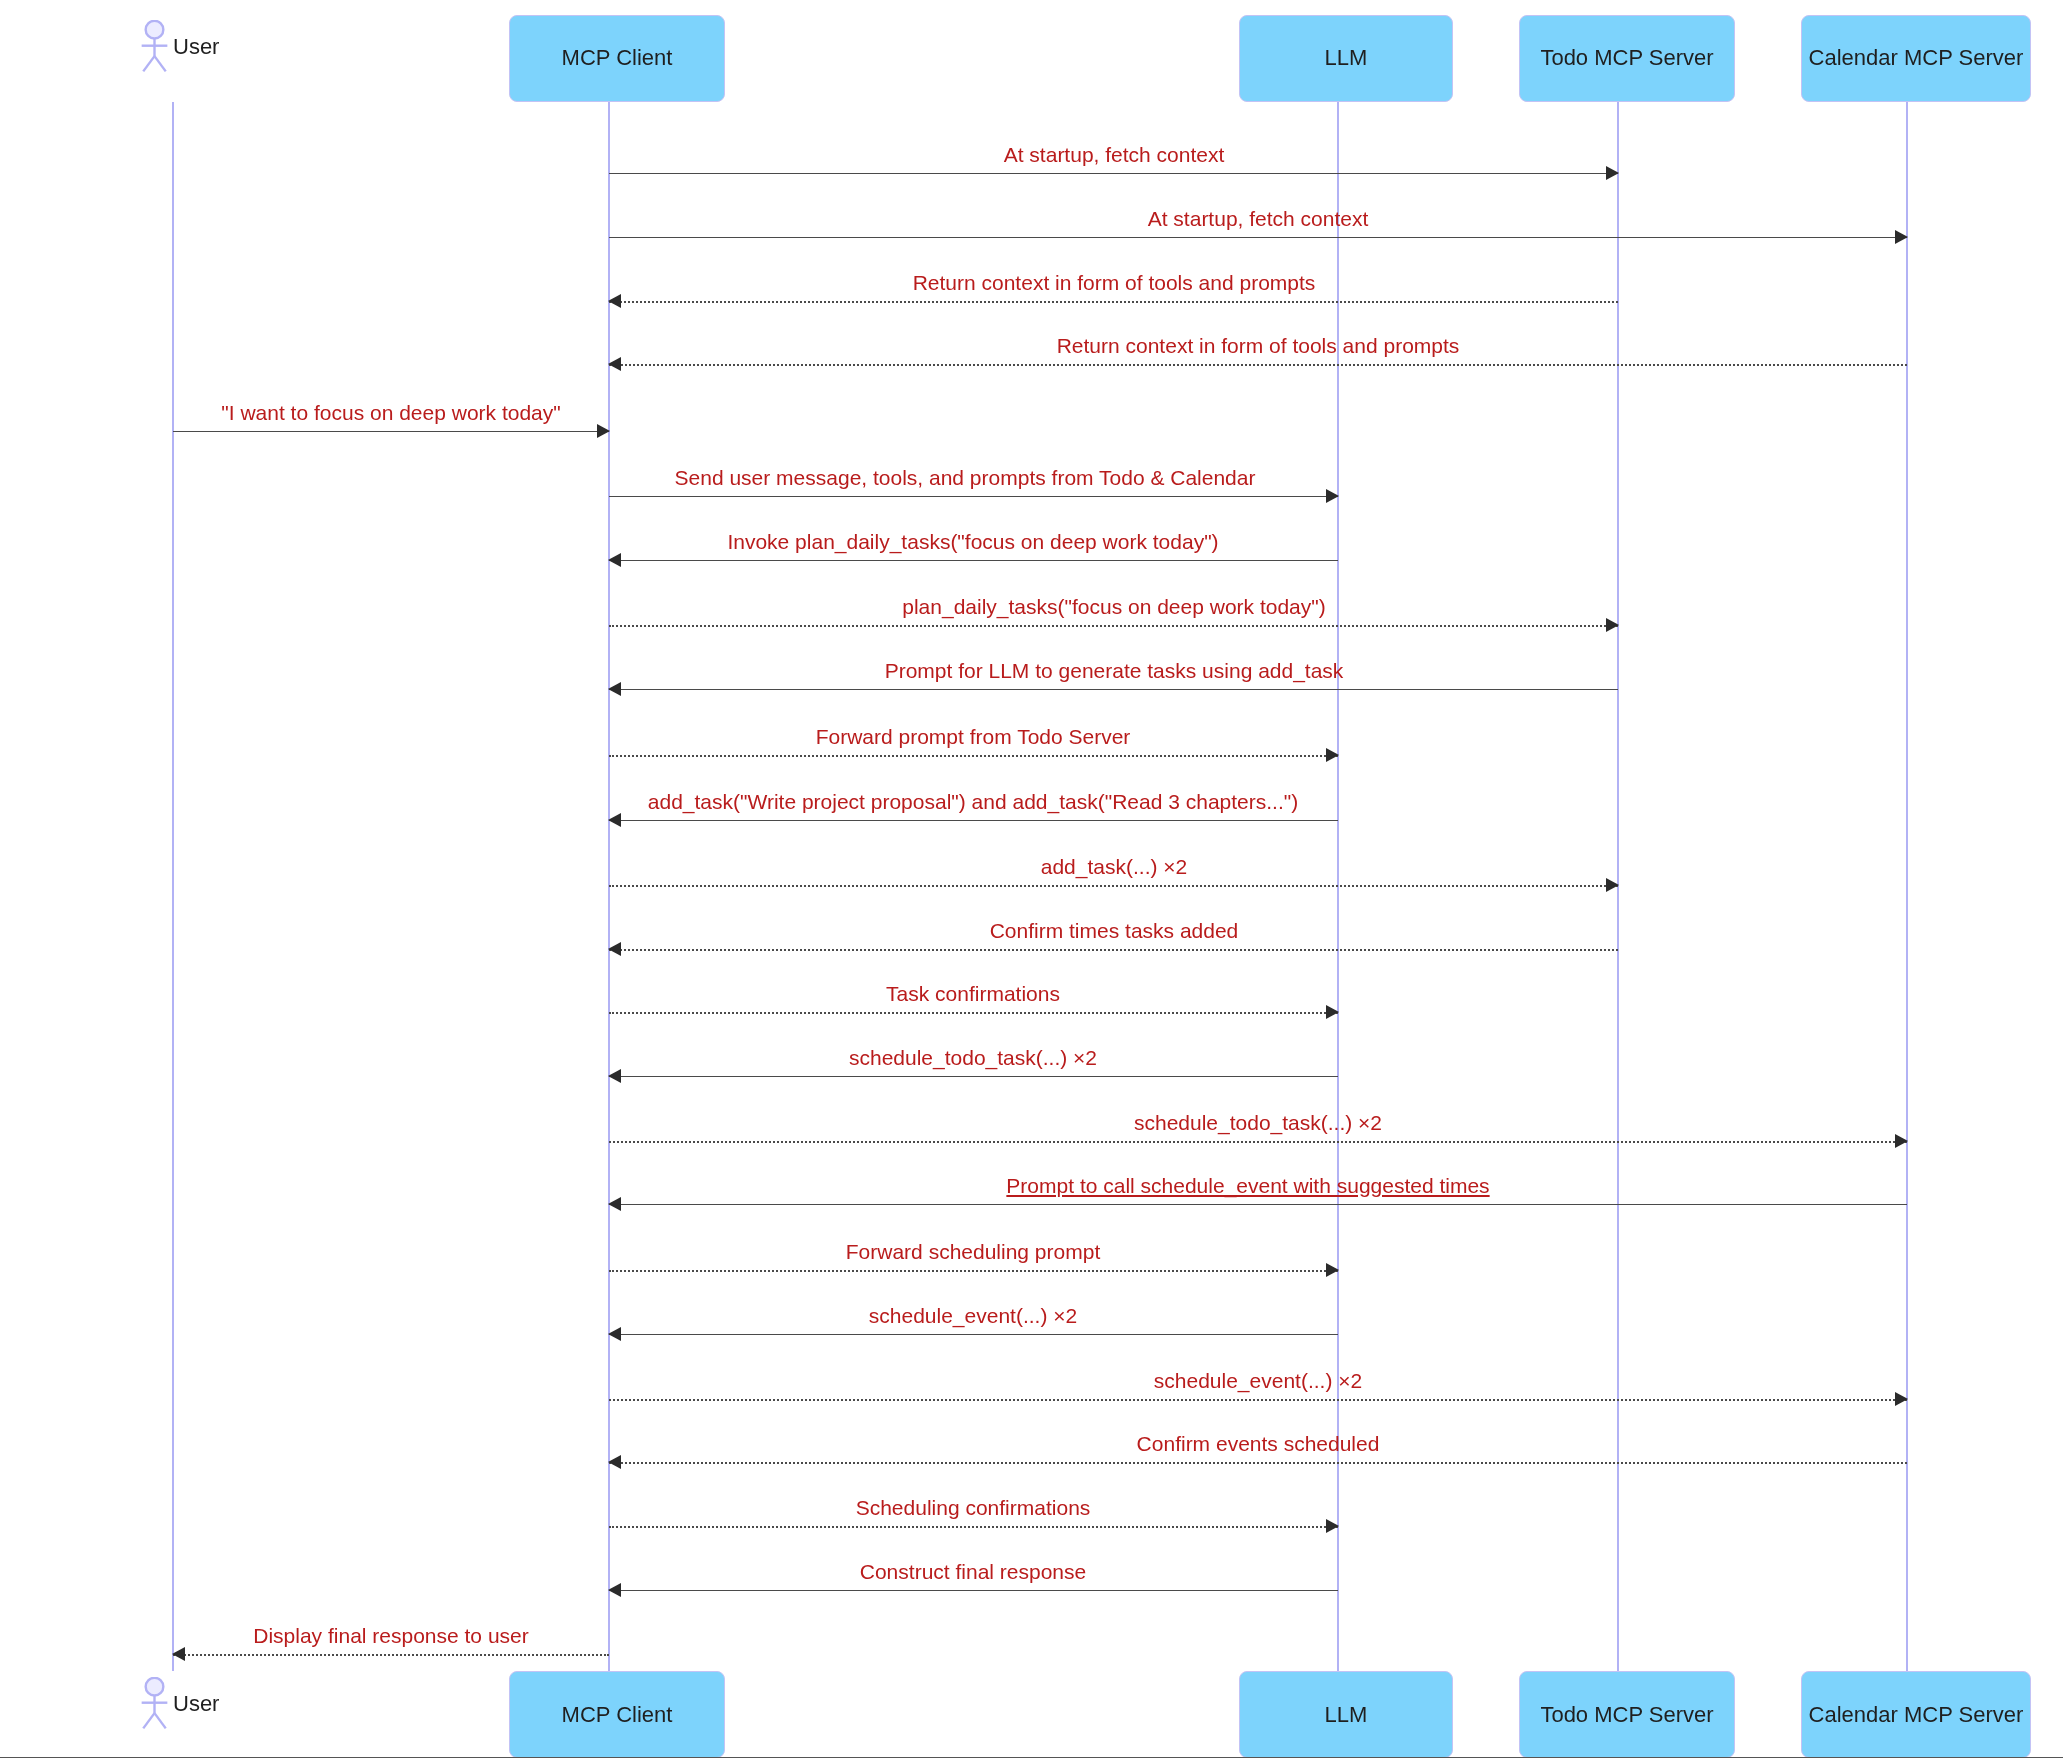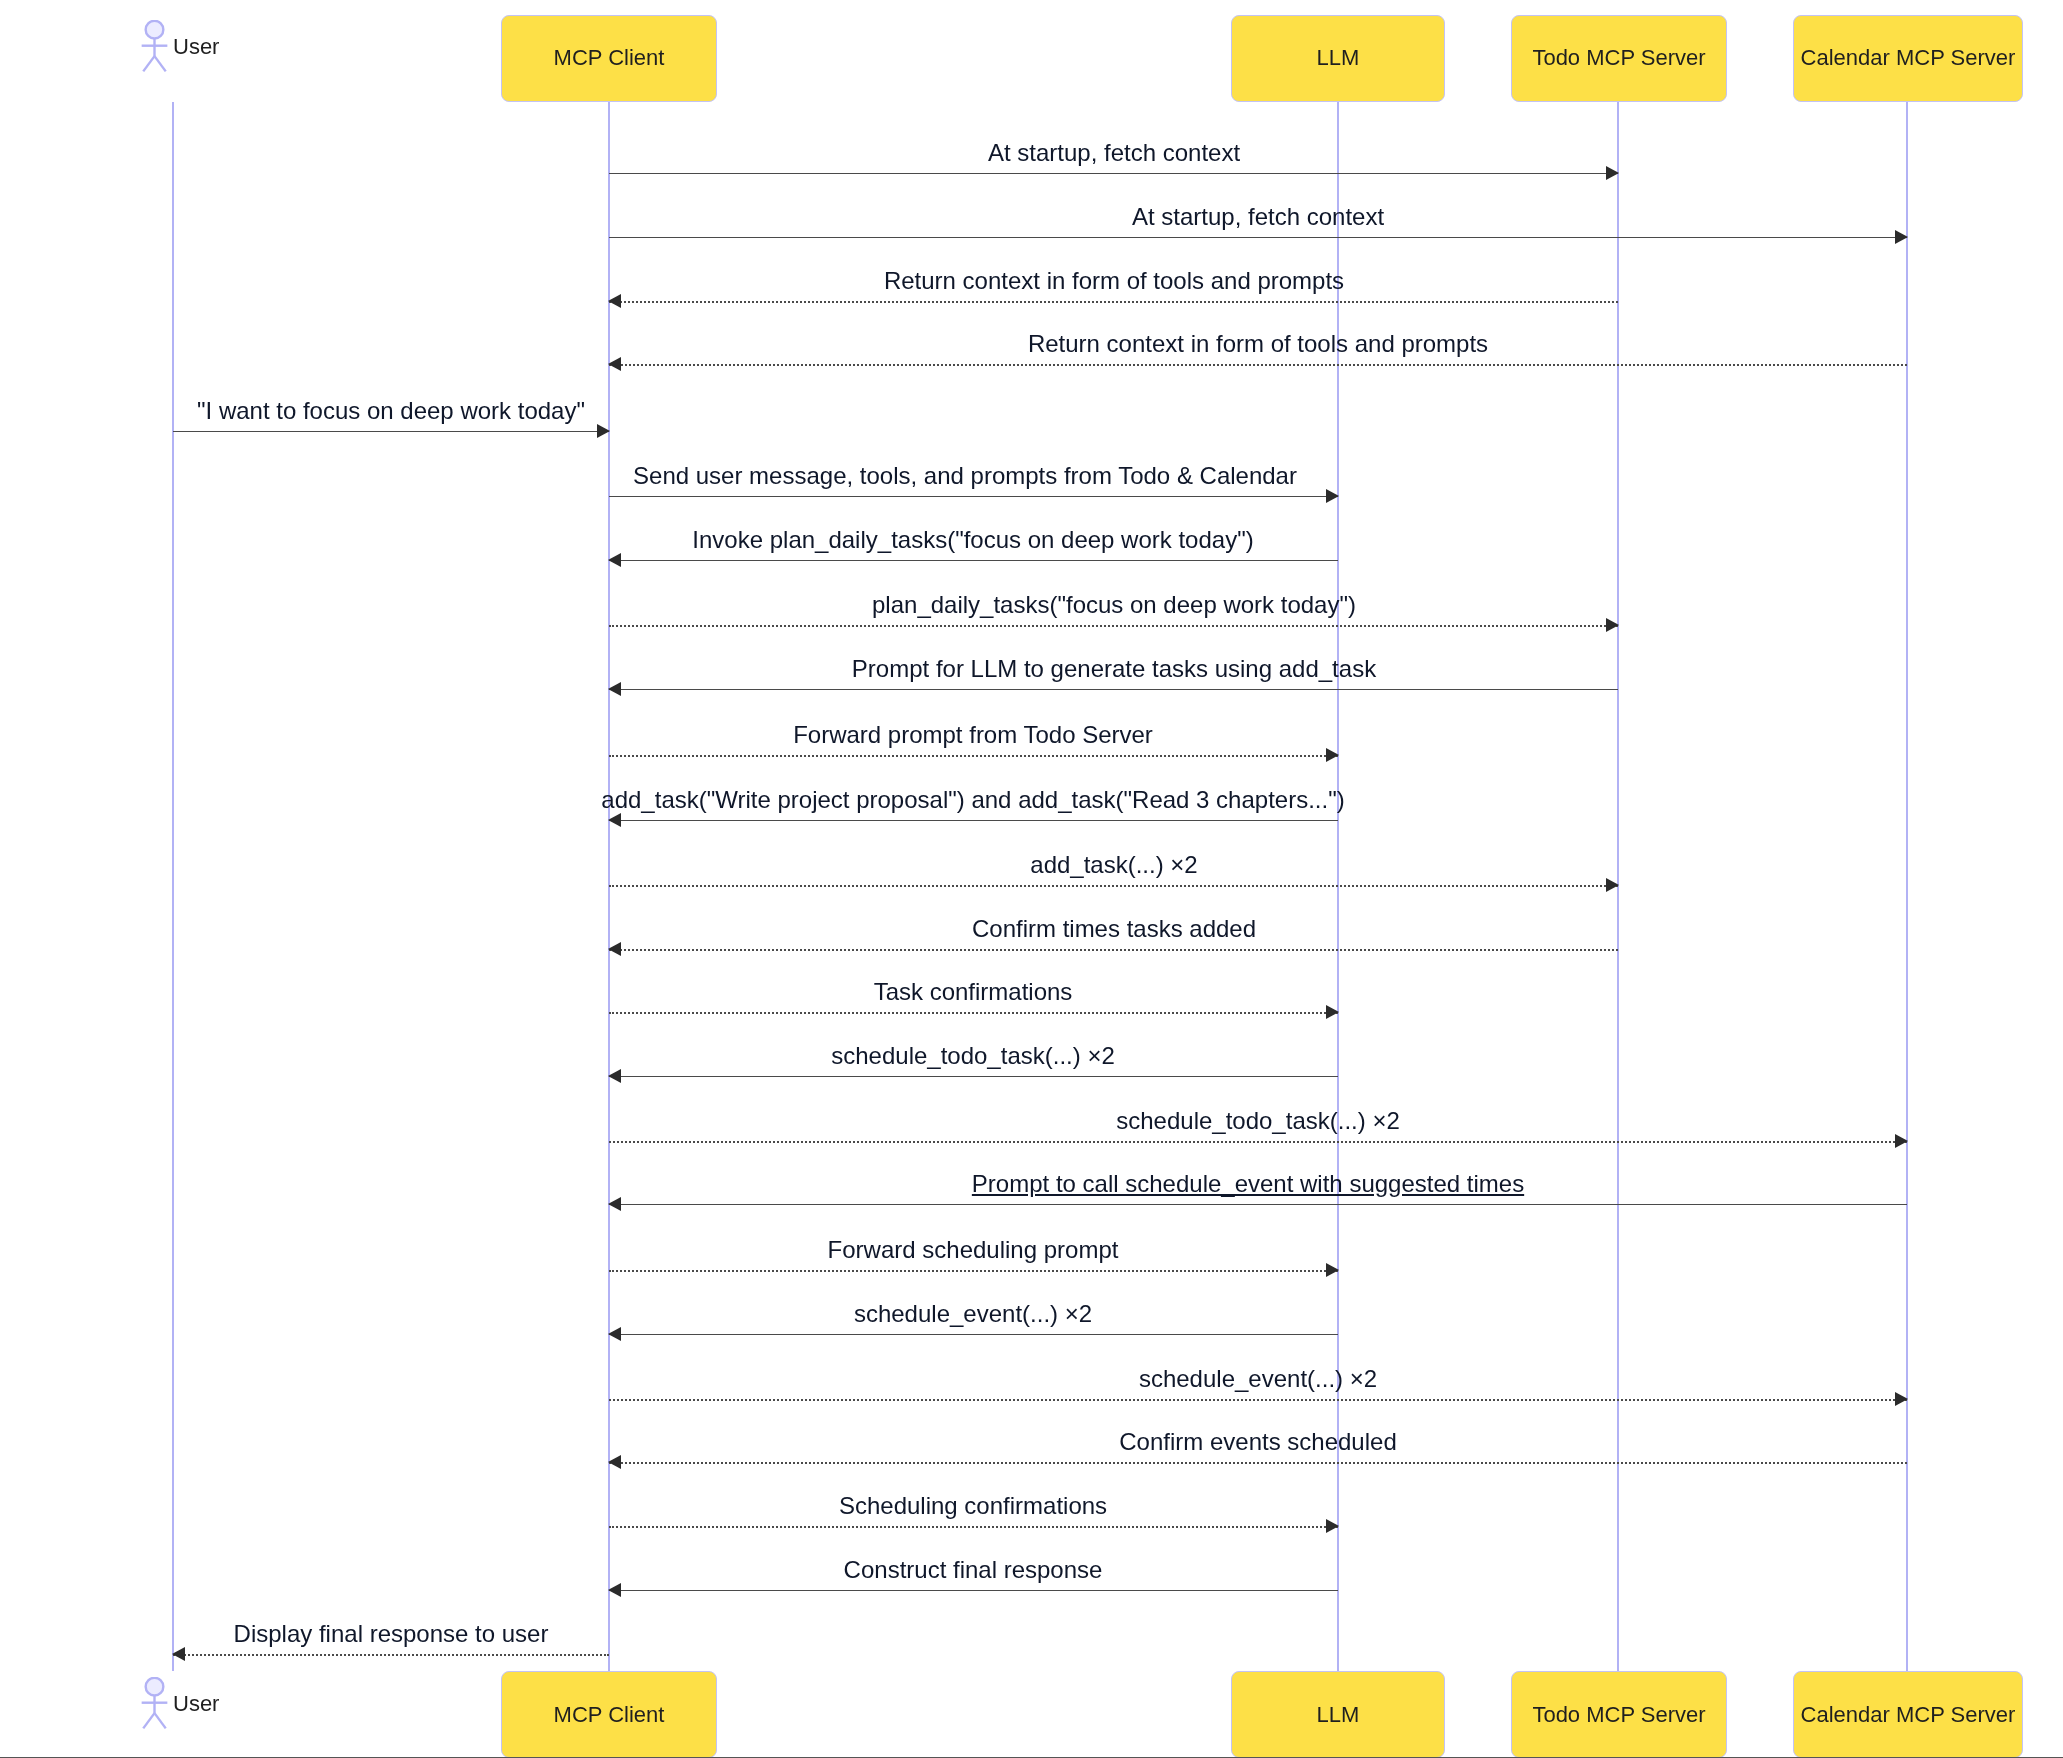--- a/index.html
+++ b/index.html
@@ -3,29 +3,30 @@
 <meta charset="utf-8">
 <title>MCP Sequence Diagram</title>
 <style>
   html,body{margin:0;padding:0;background:#ffffff;}
   body{font-family:"Liberation Sans","DejaVu Sans",sans-serif;color:#333333;}
   #canvas{position:relative;width:2064px;height:1759px;background:#ffffff;overflow:hidden;}
 
   
   .participant{
     position:absolute;
-    background:#fde047;
+    background:#7dd3fc;
     border:1.6px solid #c3c3f5;
     border-radius:8px;
     display:flex;align-items:center;justify-content:center;
     box-sizing:border-box;
     font-size:22px;
     color:#1f1f1f;
     text-align:left;
     line-height:1.15;
+    margin-left:8px;
   }
   
   .actor{position:absolute;width:73px;display:flex;flex-direction:row;align-items:center;}
   .actor svg{display:block;}
   .actor-label{font-size:22px;color:#1f1f1f;margin-top:1.6px;}
 
   
   .lifeline{position:absolute;width:2.4px;background:#b2b2f5;}
 
   
@@ -39,22 +40,22 @@
   .msg .head{
     position:absolute;top:-7.3px;width:0;height:0;
     border-top:7.3px solid transparent;
     border-bottom:7.3px solid transparent;
   }
   .msg .head.right{right:-0.8px;border-left:13.7px solid #2b2b2b;}
   .msg .head.left{left:-0.8px;border-right:13.7px solid #2b2b2b;}
   .msg .label{
     position:absolute;
     bottom:8px;
-    font-size:24px;
-    color:#0f172a;
+    font-size:21px;
+    color:#b91c1c;
     white-space:nowrap;
     transform:translateX(-50%);
     line-height:1;
   }
 
   
   .bottom-rule{position:absolute;left:0;width:2064px;height:1.6px;background:#555;}
 </style>
 </head>
 <body>

